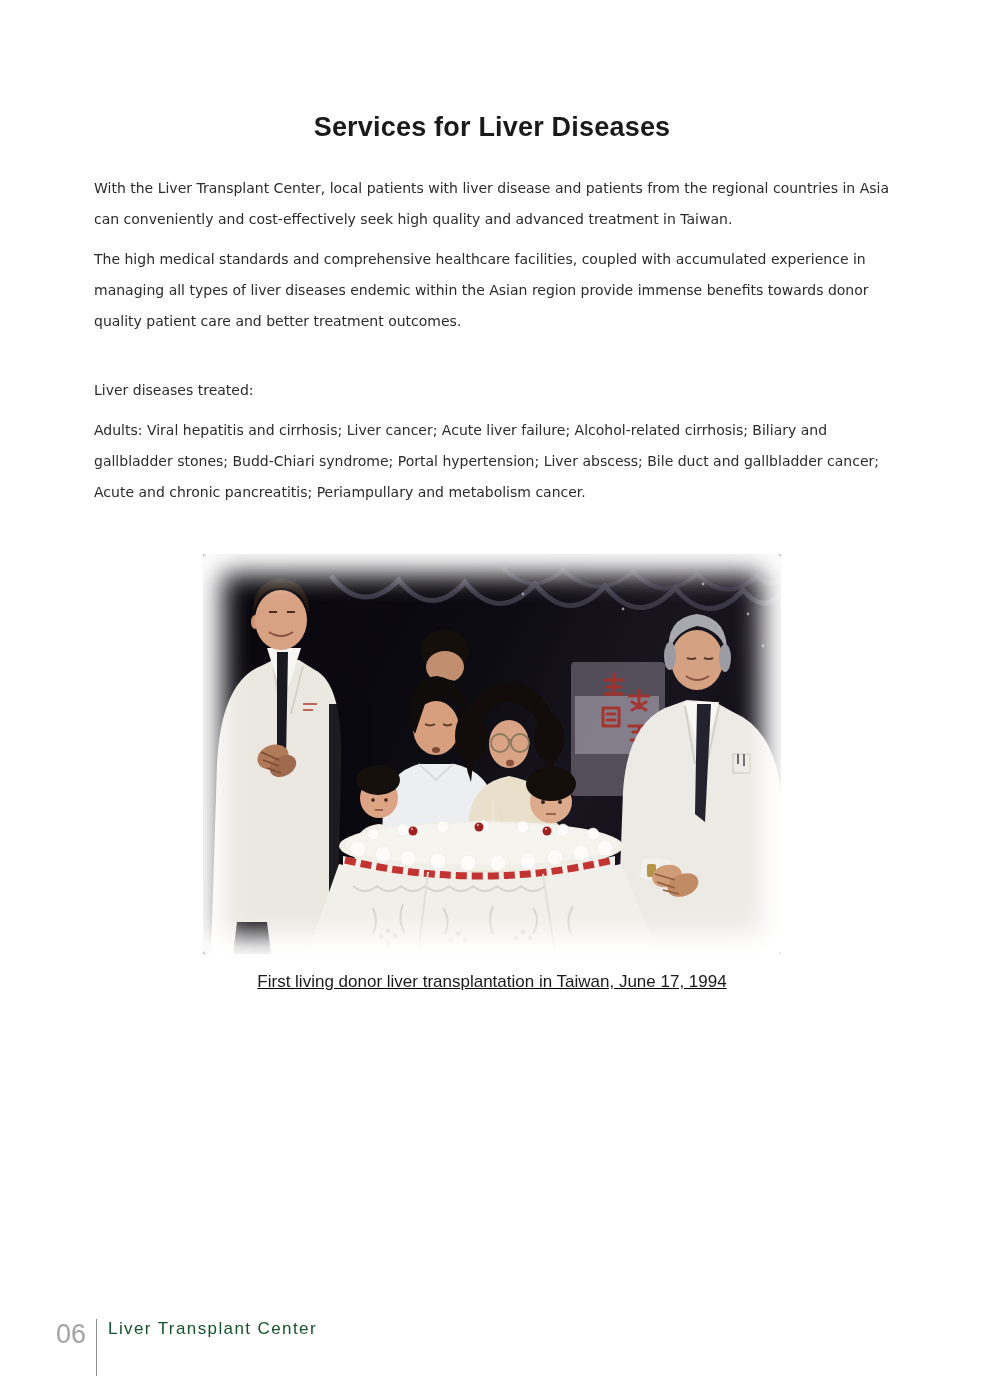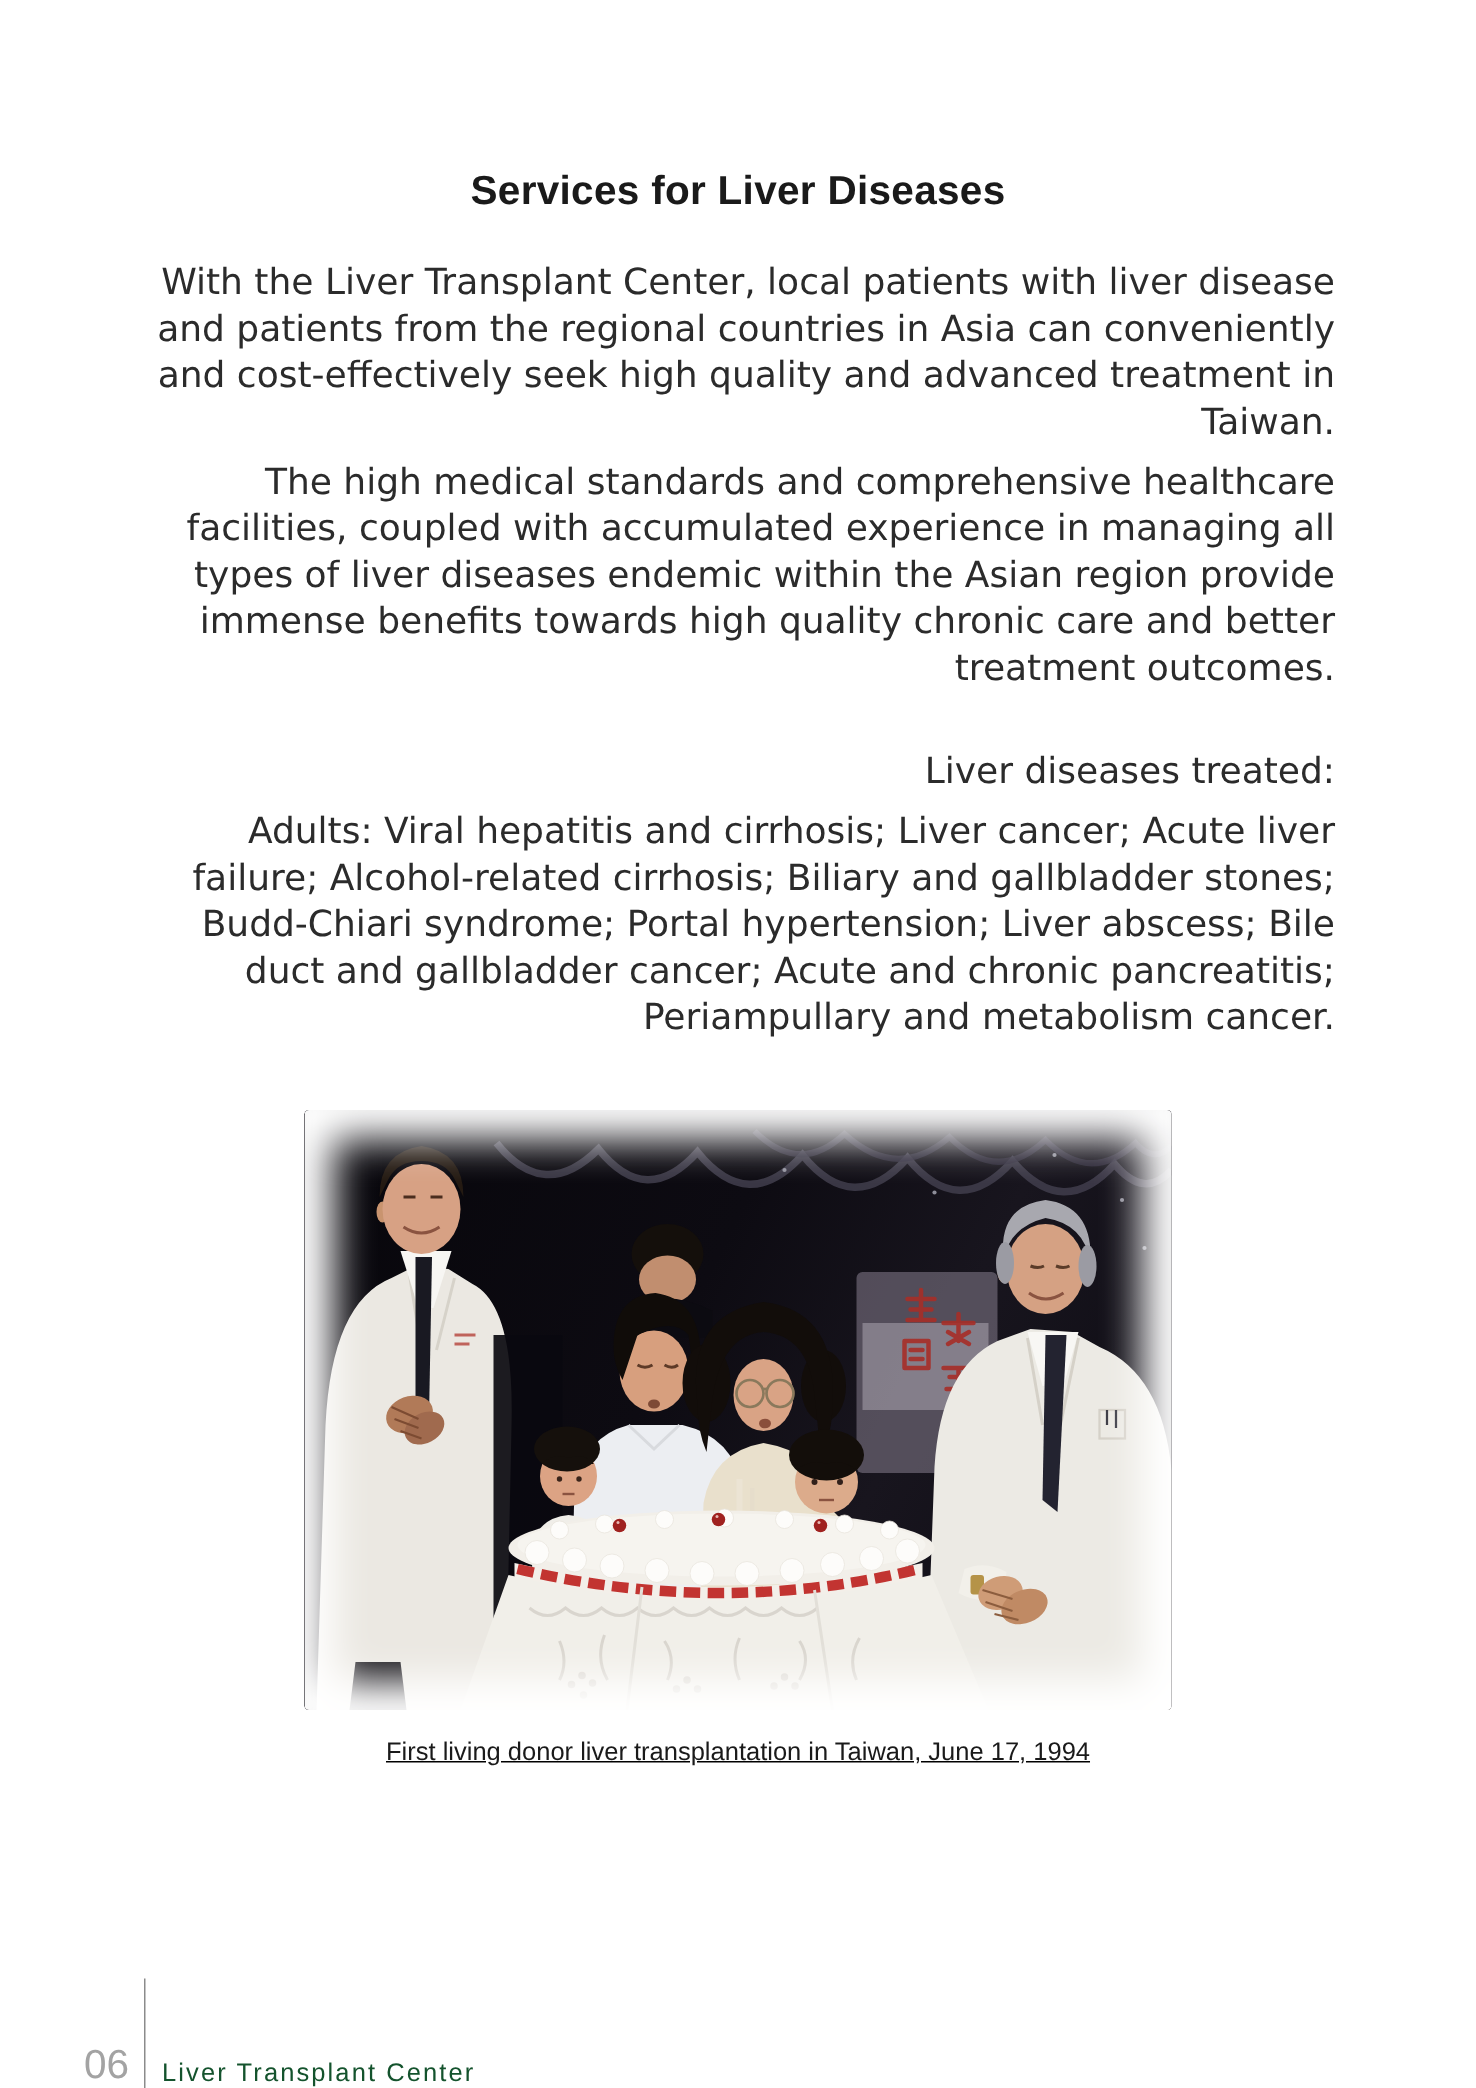--- a/index.html
+++ b/index.html
@@ -16,24 +16,24 @@
     text-align:center;
     font-family:"Liberation Sans",sans-serif;
     font-size:27px;
     font-weight:bold;
     letter-spacing:0.2px;
     color:#1a1a1a;
   }
   .content{margin:0 94px;}
   .body-par{
     margin:0 0 9px 0;
-    font-size:24px;
+    font-size:14px;
     line-height:31px;
     color:#2b2b2b;
-    text-align:right;
+    text-align:left;
   }
   .treated-heading{margin-top:38px;}
   .photo-figure{margin:46px 0 0 0;padding:0;text-align:center;text-decoration:underline;}
   .photo-frame{
     position:relative;
     width:578px;height:400px;
     margin:0 auto;
     border-radius:3px;
     overflow:hidden;
     background:#0d0b12;
@@ -45,22 +45,22 @@
     pointer-events:none;
   }
   .photo-caption{
     margin-top:18px;
     font-family:"Liberation Sans",sans-serif;
     font-size:17px;
     color:#1a1a1a;
   }
   .footer{
     position:absolute;
-    left:56px;top:1319px;bottom:0;
-    display:flex;align-items:flex-end;
+    left:56px;top:1319px;bottom:16px;
+    display:flex;align-items:flex-start;
     font-family:"Liberation Sans",sans-serif;
   }
   .page-num{
     font-size:27px;
     color:#a3a3a3;
     margin-right:10px;
   }
   .footer-divider{
     width:1px;align-self:stretch;
     background:#8b8b8b;
@@ -74,21 +74,21 @@
 </style>
 </head>
 <body>
 
 <div class="page">
 
   <h1 class="doc-title">Services for Liver Diseases</h1>
 
   <div class="content">
     <p class="body-par">With the Liver Transplant Center, local patients with liver disease and patients from the regional countries in Asia can conveniently and cost-effectively seek high quality and advanced treatment in Taiwan.</p>
-    <p class="body-par">The high medical standards and comprehensive healthcare facilities, coupled with accumulated experience in managing all types of liver diseases endemic within the Asian region provide immense benefits towards high quality chronic care and better treatment outcomes.</p>
+    <p class="body-par">The high medical standards and comprehensive healthcare facilities, coupled with accumulated experience in managing all types of liver diseases endemic within the Asian region provide immense benefits towards donor quality patient care and better treatment outcomes.</p>
 
     <p class="body-par treated-heading">Liver diseases treated:</p>
     <p class="body-par">Adults: Viral hepatitis and cirrhosis; Liver cancer; Acute liver failure; Alcohol-related cirrhosis; Biliary and gallbladder stones; Budd-Chiari syndrome; Portal hypertension; Liver abscess; Bile duct and gallbladder cancer; Acute and chronic pancreatitis; Periampullary and metabolism cancer.</p>
 
     <figure class="photo-figure">
       <div class="photo-frame">
         <svg viewBox="0 0 578 400" xmlns="http://www.w3.org/2000/svg">
           <defs>
             <linearGradient id="bgGrad" x1="0" y1="0" x2="1" y2="0.35">
               <stop offset="0" stop-color="#07060b"></stop>

